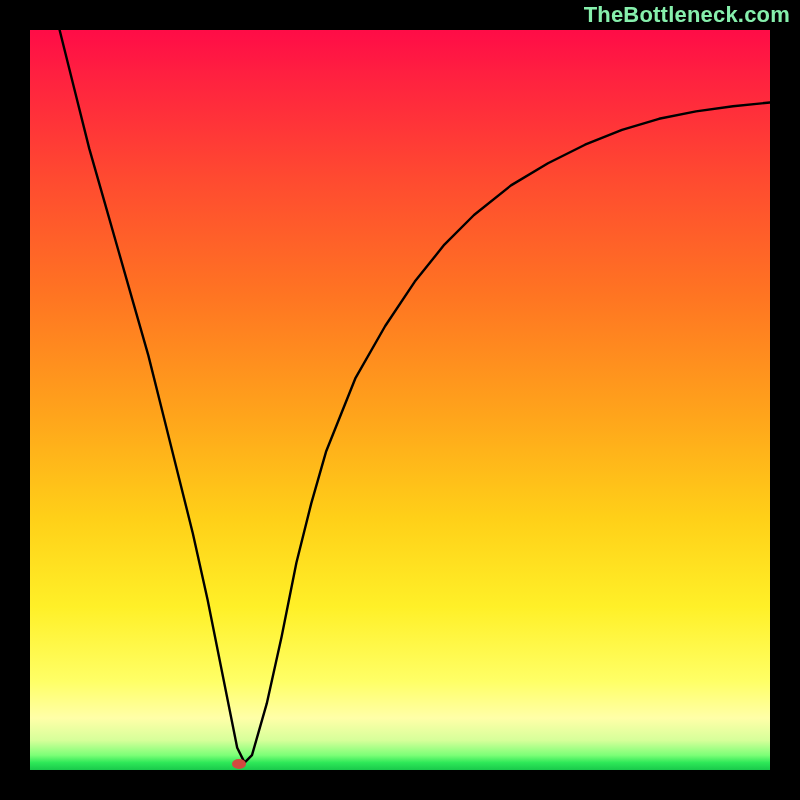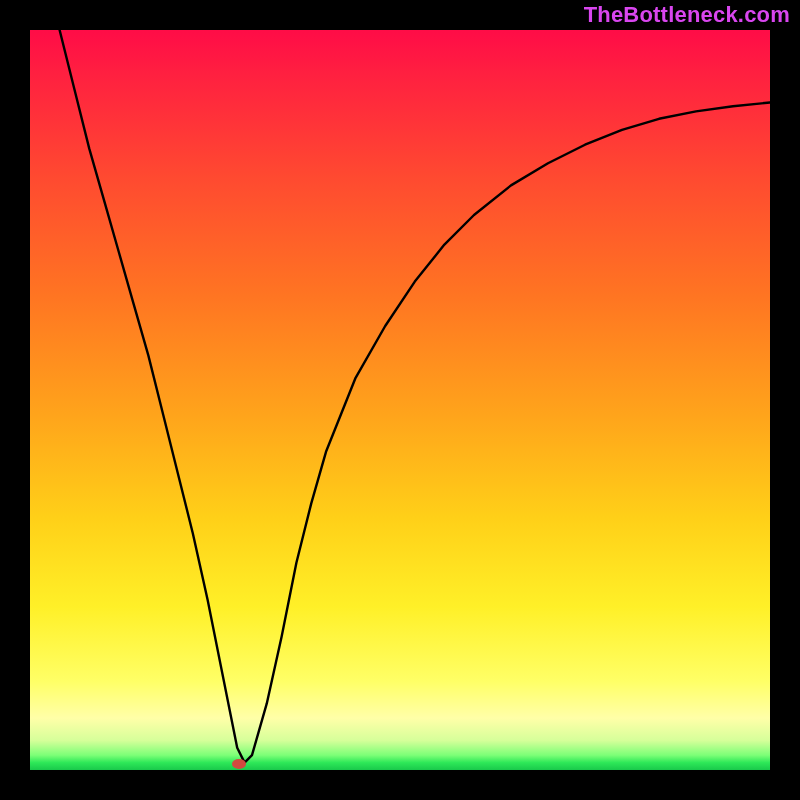--- a/index.html
+++ b/index.html
@@ -16,21 +16,21 @@
     height: 800px;
     background: #000000;
   }
   .watermark {
     position: absolute;
     top: 2px;
     right: 10px;
     font-family: Arial, Helvetica, sans-serif;
     font-size: 22px;
     font-weight: 600;
-    color: #d946ef;
+    color: #86efac;
     letter-spacing: 0.2px;
     z-index: 5;
   }
   .plot-area {
     position: absolute;
     left: 30px;
     top: 30px;
     width: 740px;
     height: 740px;
     

